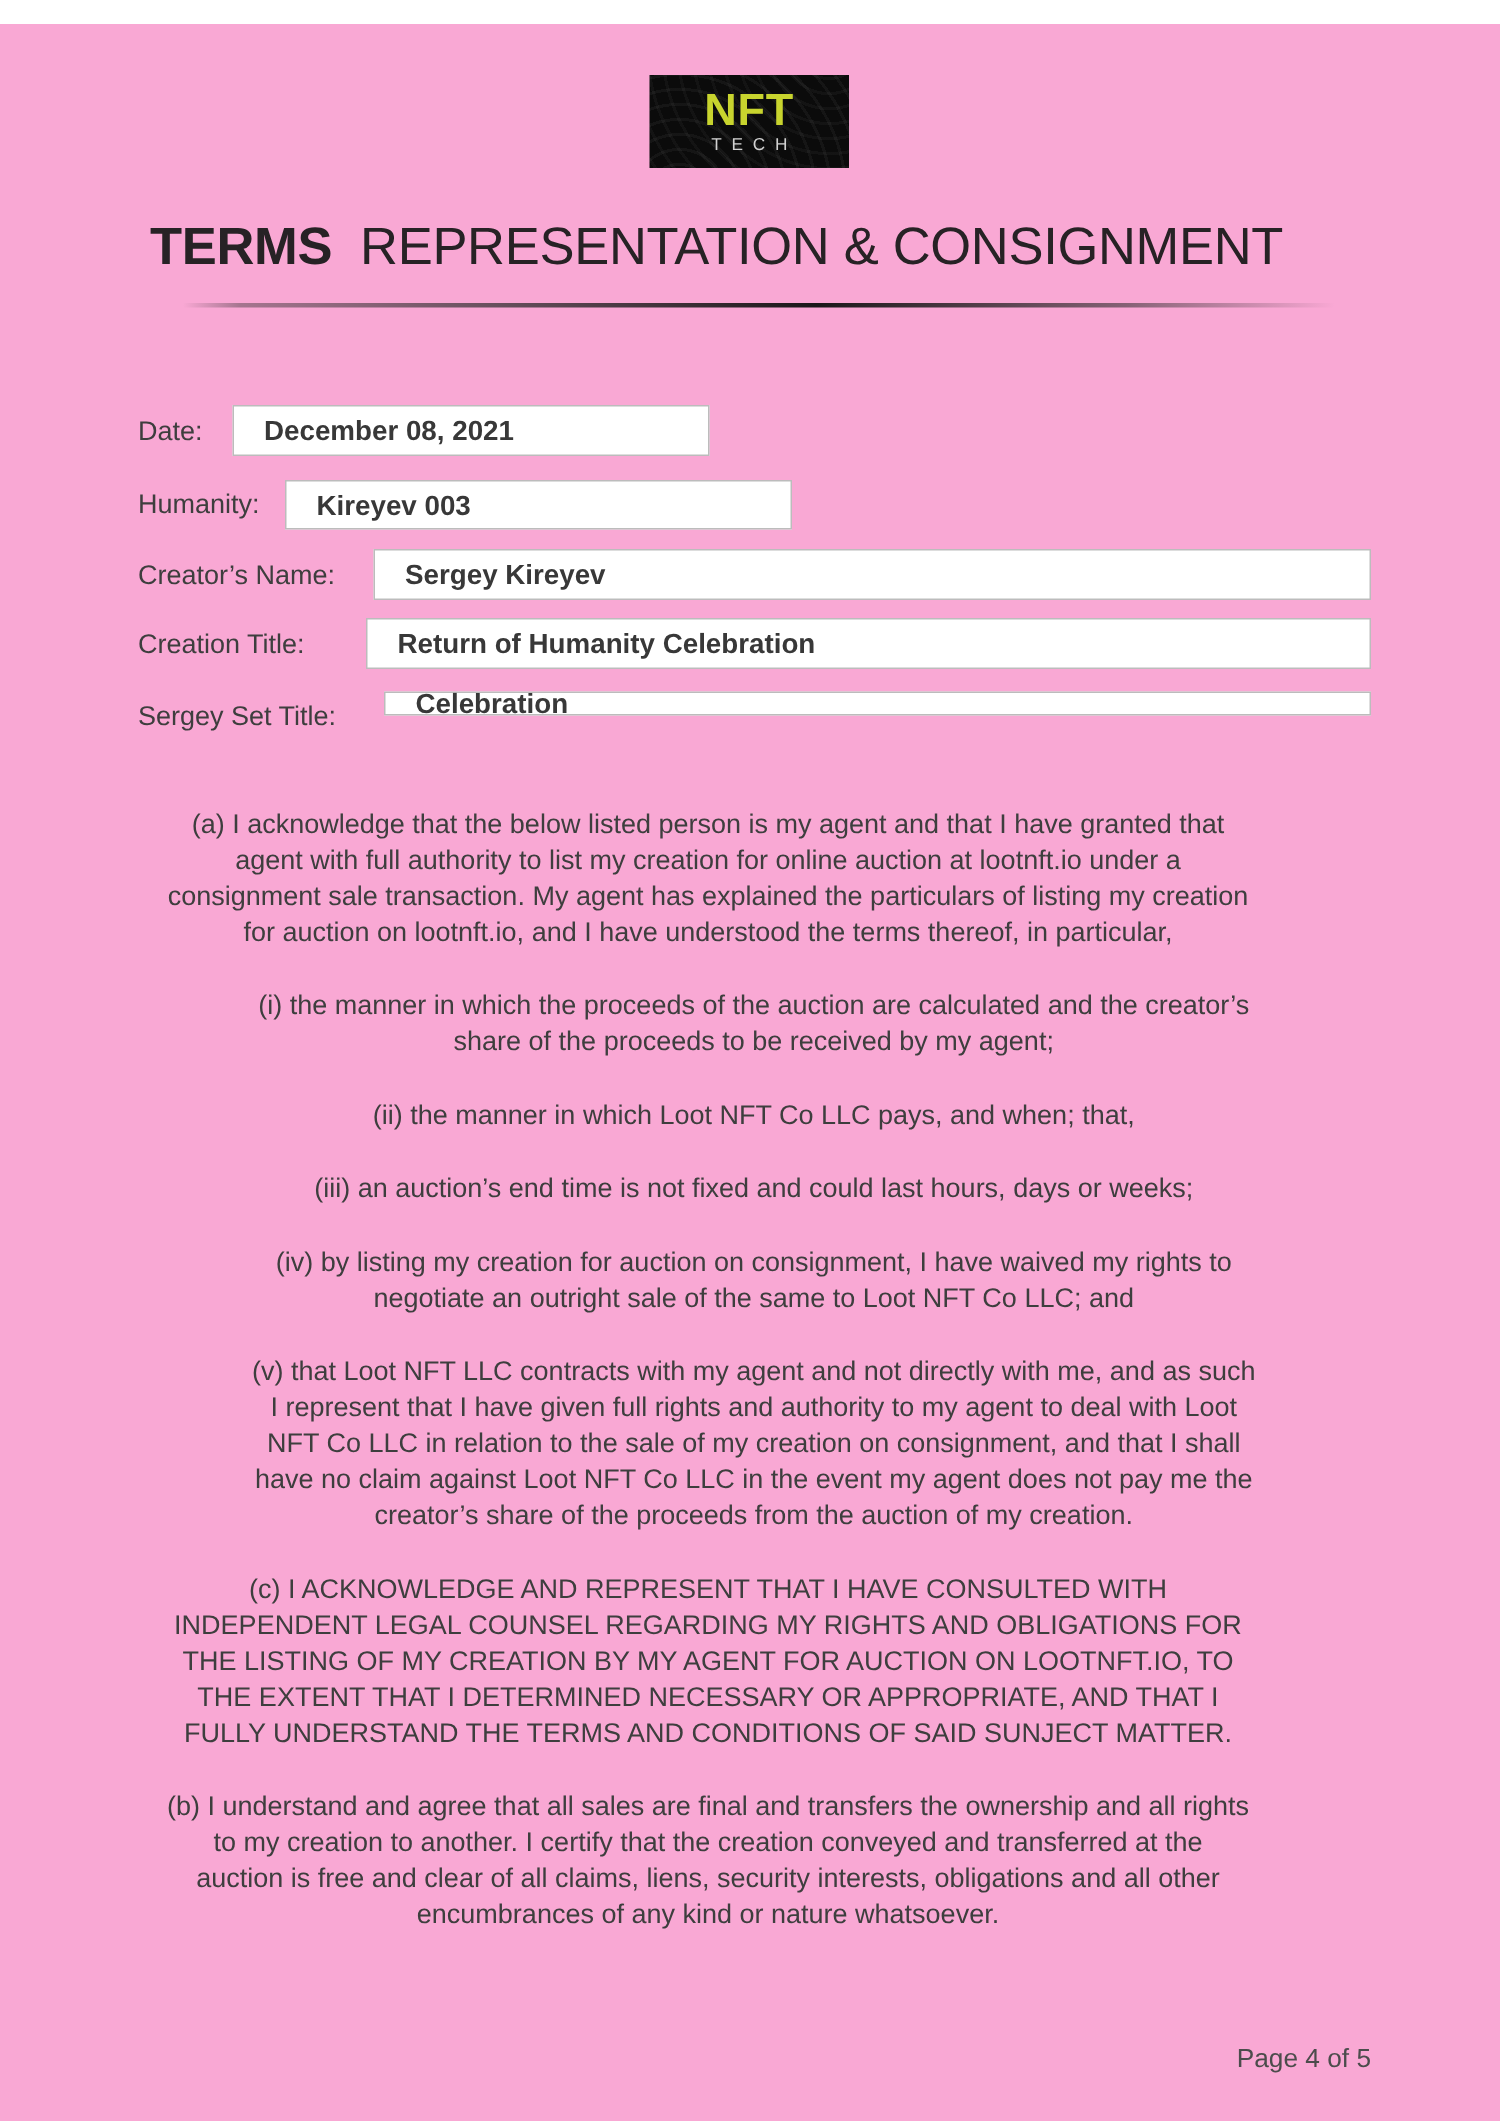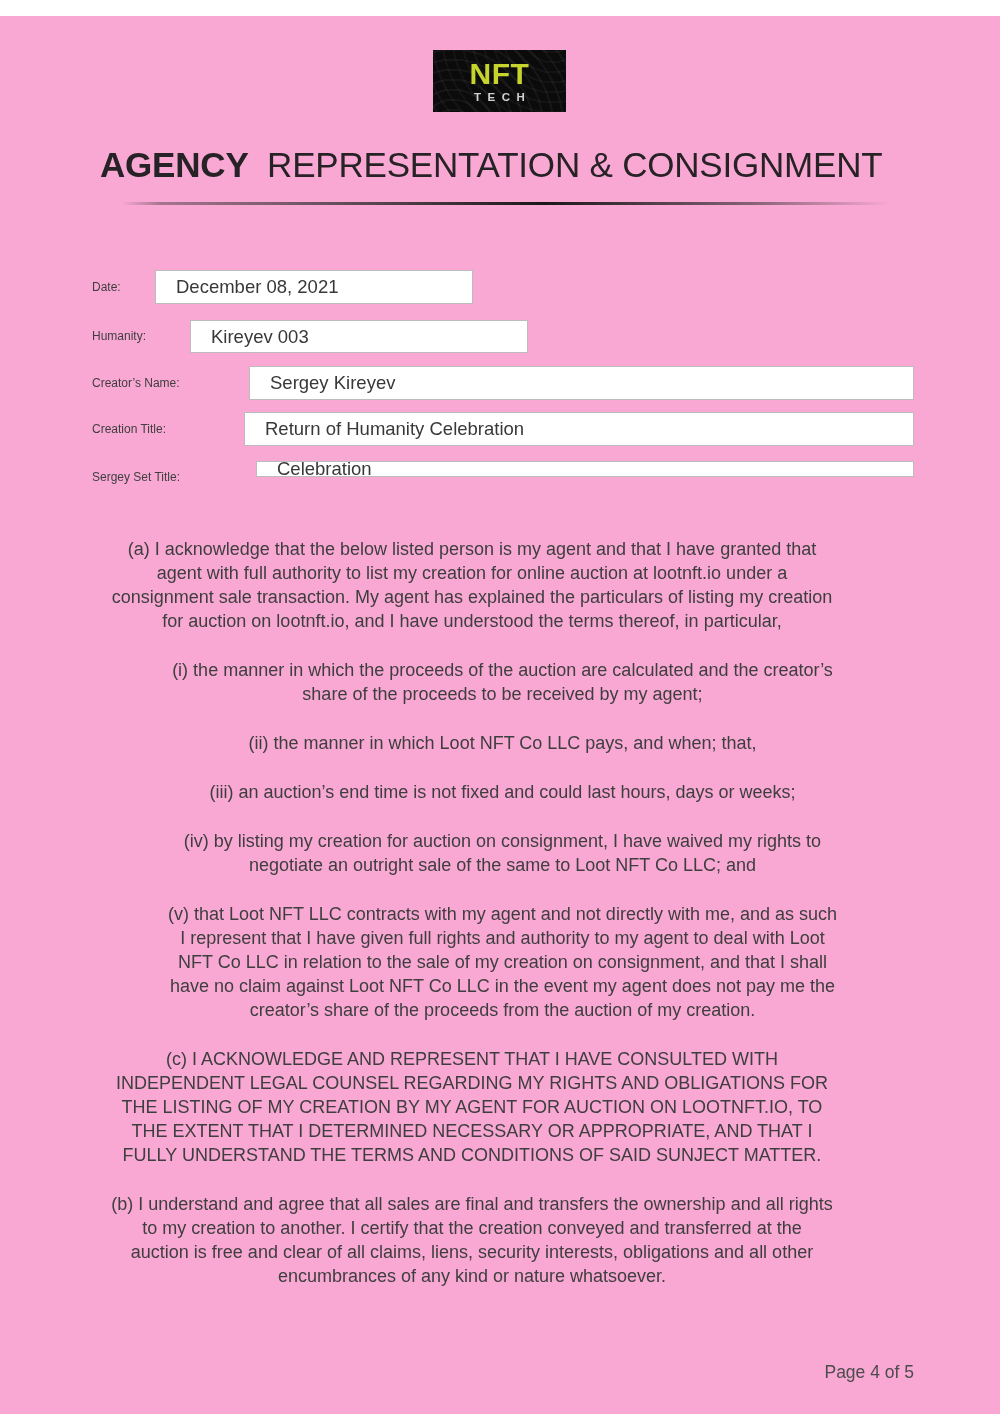--- a/index.html
+++ b/index.html
@@ -16,46 +16,46 @@
       repeating-radial-gradient(circle at 15% 130%, rgba(255,255,255,0.045) 0 2px, transparent 2px 10px),
       repeating-radial-gradient(circle at 90% -30%, rgba(255,255,255,0.035) 0 2px, transparent 2px 10px),
       #0b0b0b;
     display:flex; flex-direction:column; align-items:center; justify-content:center;
   }
   .logo-nft {
     font-size:30px; font-weight:800; line-height:1; letter-spacing:0.5px;
     color:var(--accent, #c8d42e);
   }
   .logo-tech {
-    margin-top:3px; font-size:11.5px; line-height:1; font-weight:700;
+    margin-top:3px; font-size:11.5px; line-height:1; font-weight:400;
     color:#d2d2d2; letter-spacing:6.5px; margin-right:-6.5px;
   }
 
   
   .title {
     position:absolute; left:100px; top:128px; white-space:nowrap;
     font-size:35px; line-height:42px; color:#272225; letter-spacing:-0.2px;
   }
   .title .em { font-weight:800; }
   .title .rest { font-weight:400; margin-left:9px; }
   .rule {
     position:absolute; left:122px; top:186px; width:768px; height:3px;
     background:linear-gradient(90deg,
       rgba(40,40,40,0) 0%, rgba(40,40,40,0.4) 5%, rgba(40,40,40,0.7) 28%,
       rgba(15,15,15,0.95) 55%, rgba(40,40,40,0.55) 82%, rgba(40,40,40,0.12) 96%,
       rgba(40,40,40,0) 100%);
   }
 
   
-  .f-label { position:absolute; left:92px; font-size:12px; color:#3e3e3e; }
+  .f-label { position:absolute; left:92px; font-size:18px; color:#3e3e3e; }
   .f-box {
     position:absolute; box-sizing:border-box; background:#ffffff;
     border:1px solid var(--box_border, #bcbcbc);
     display:flex; align-items:center; padding-left:20px;
-    font-size:18.5px; color:#383838;
+    font-size:18.5px; color:#383838;font-weight:bold;
   }
   .r1l { top:254px; line-height:34px; } .r1b { left:155px; top:254px; width:318px; height:34px; }
   .r2l { top:304px; line-height:33px; } .r2b { left:190px; top:304px; width:338px; height:33px;text-align:right; }
   .r3l { top:350px; line-height:34px; } .r3b { left:249px; top:350px; width:665px; height:34px; }
   .r4l { top:396px; line-height:34px; } .r4b { left:244px; top:396px; width:670px; height:34px; }
   .r5l { top:445px; line-height:33px; } .r5b { left:256px; top:445px; width:658px; height:16px; }
 
   
   .body-text {
     position:absolute; left:107px; top:521px;
@@ -74,21 +74,21 @@
 <body>
 
 <div class="page">
 
   <div class="logo">
     <span class="logo-nft">NFT</span>
     <span class="logo-tech">TECH</span>
   </div>
 
   <div class="title">
-    <span class="em">AGENCY</span>
+    <span class="em">TERMS</span>
     <span class="rest">REPRESENTATION &amp; CONSIGNMENT</span>
   </div>
   <div class="rule"></div>
 
   <span class="f-label r1l">Date:</span>
   <div class="f-box r1b">
     <span>December 08, 2021</span>
   </div>
 
   <span class="f-label r2l">Humanity:</span>

